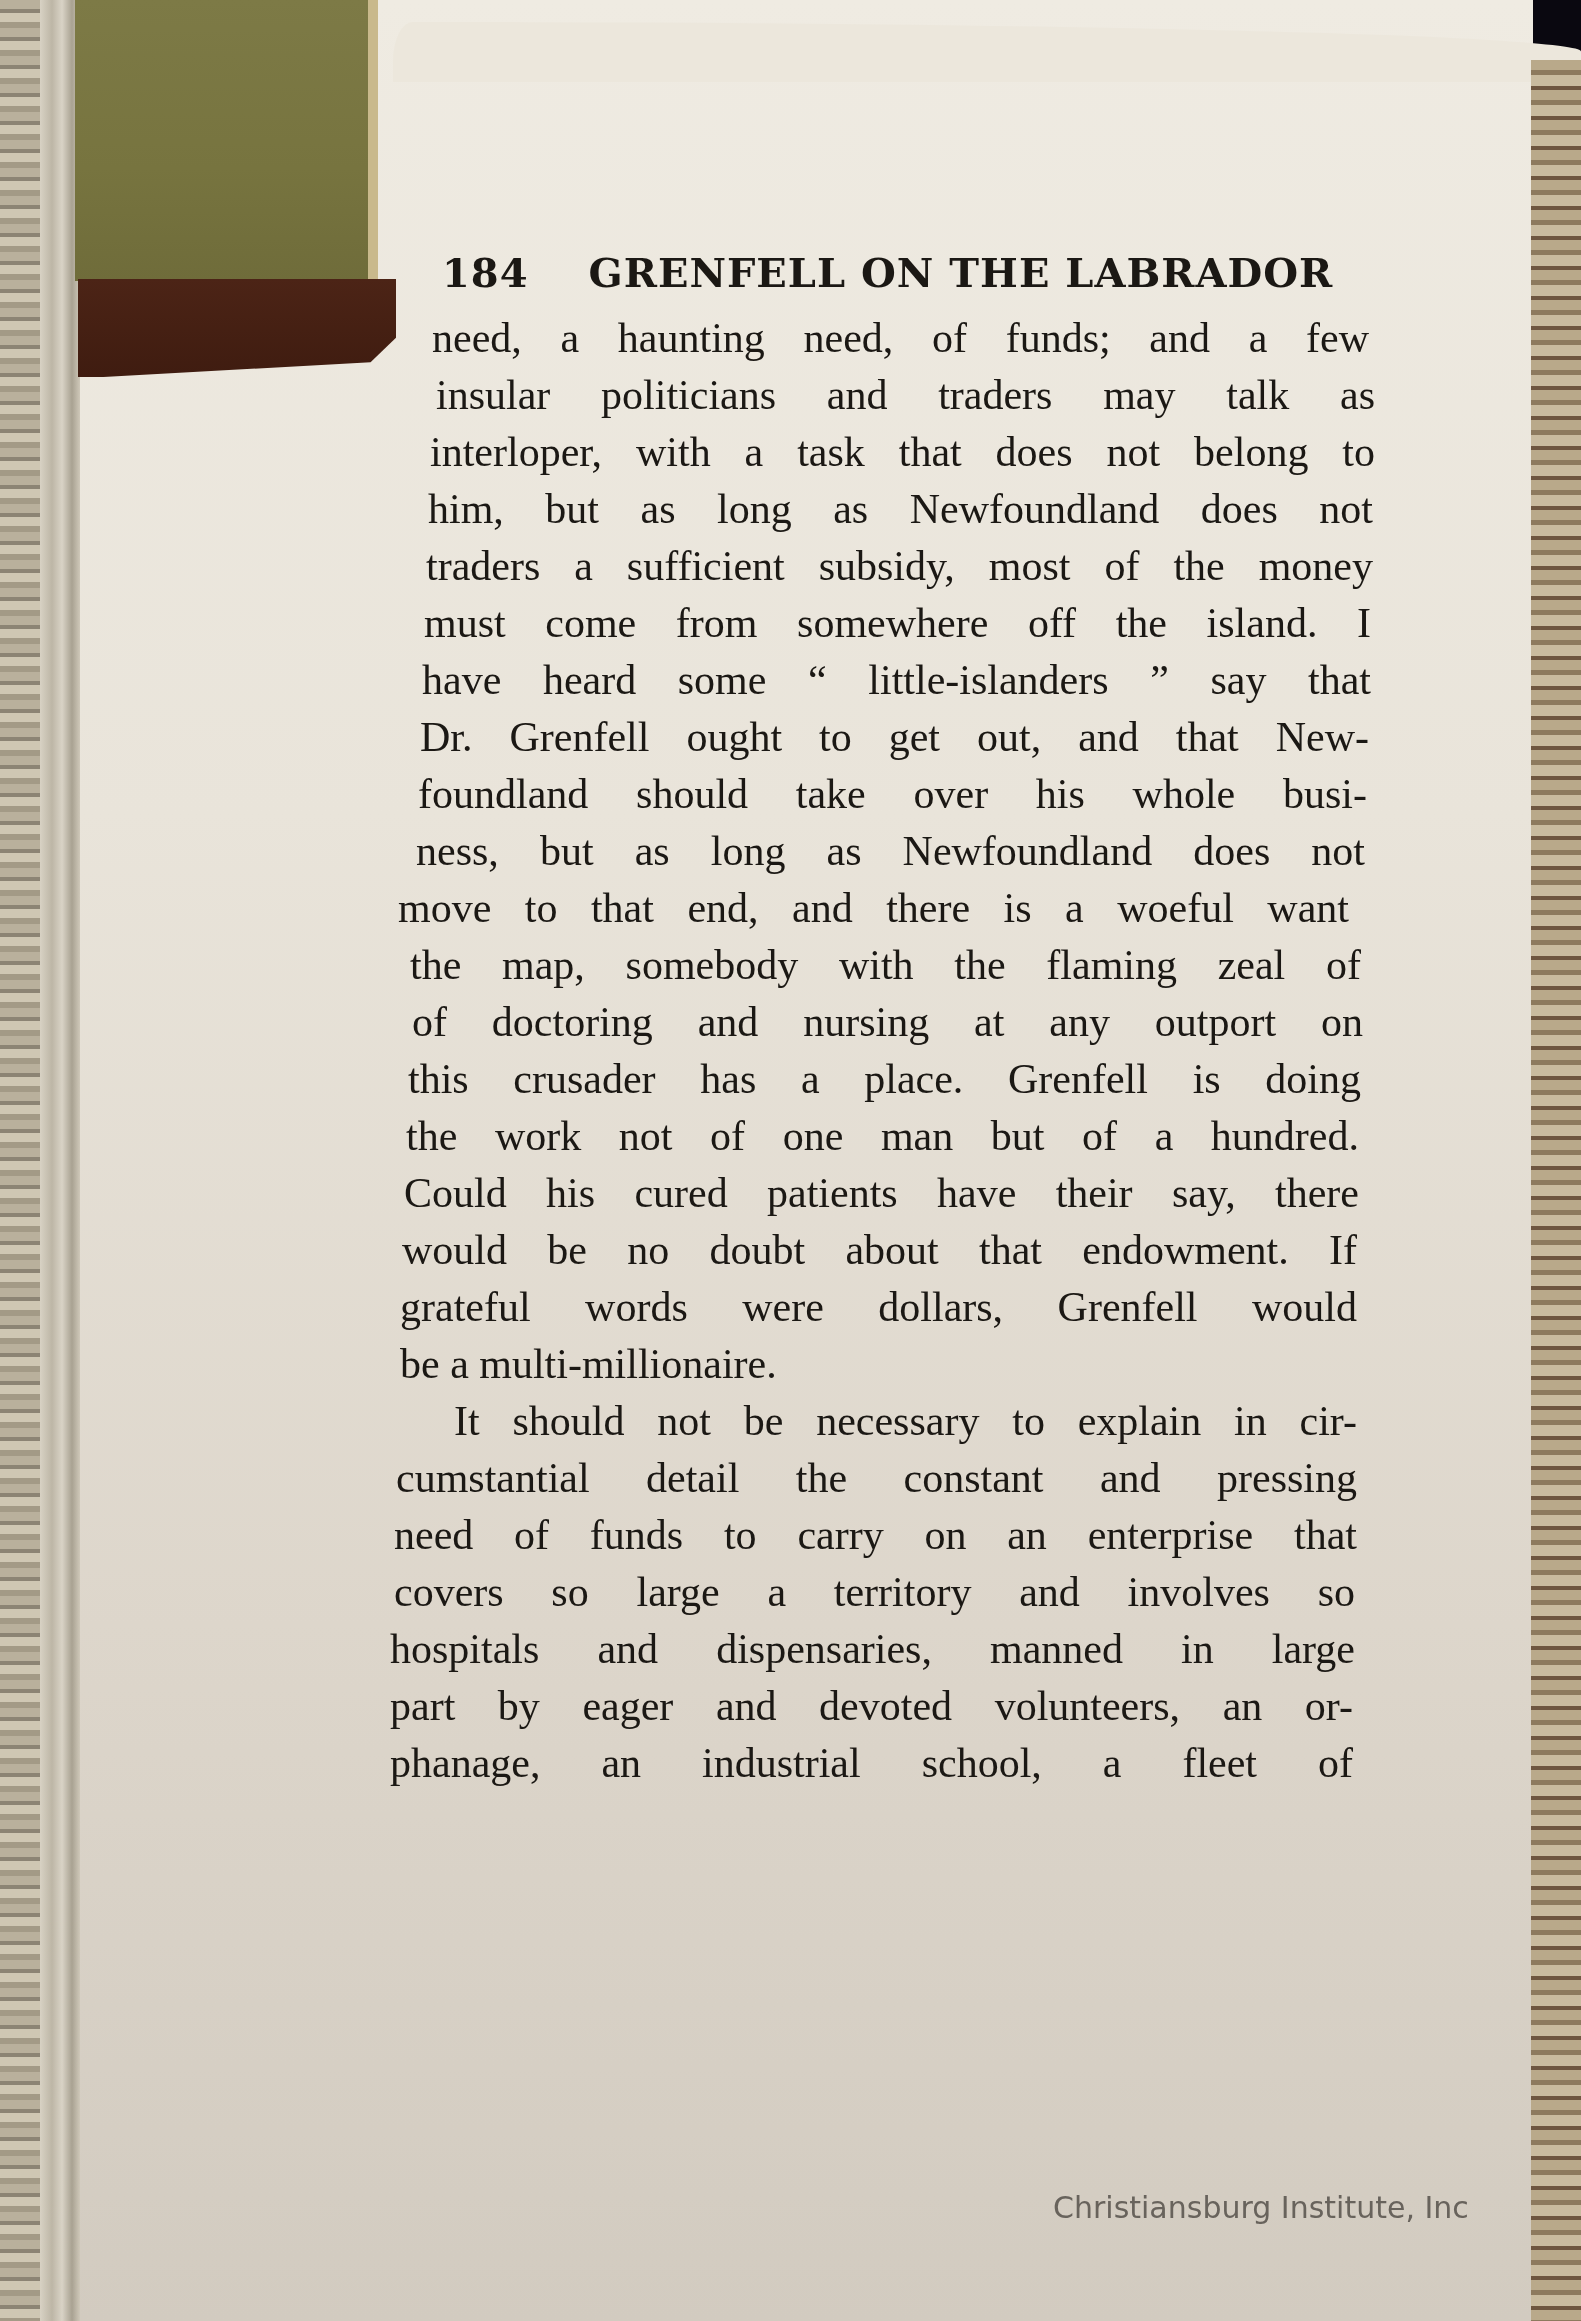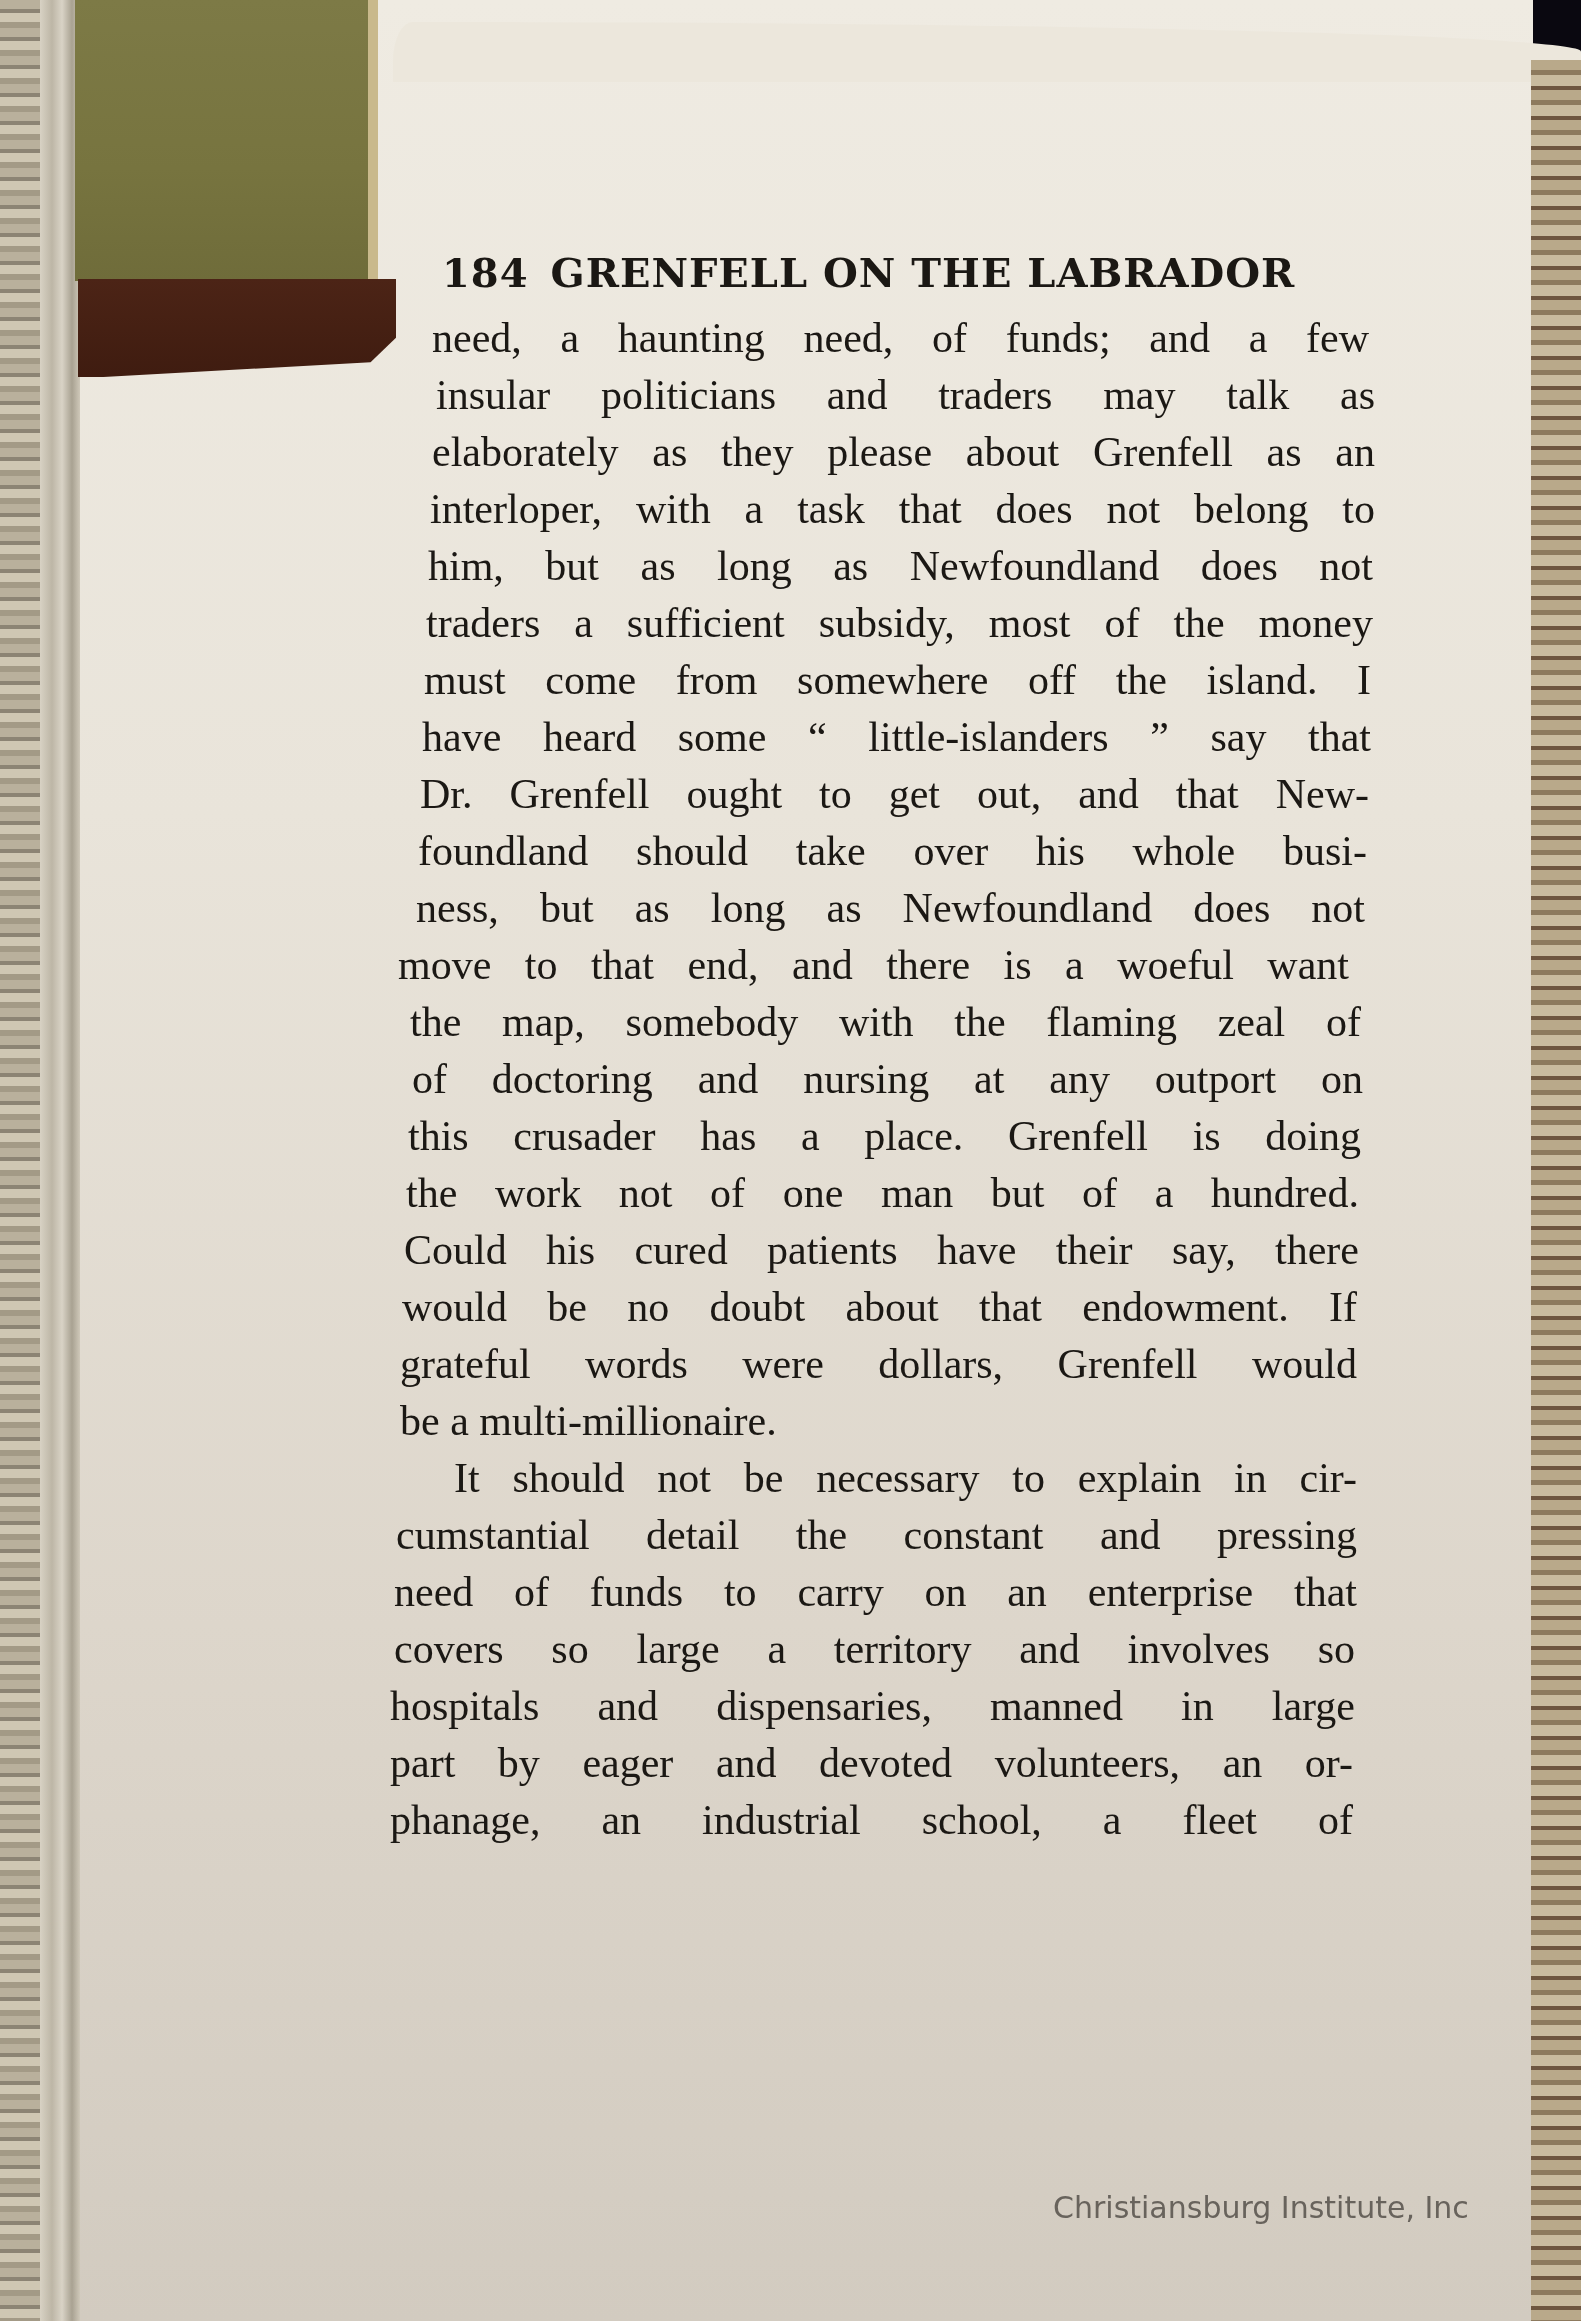--- a/index.html
+++ b/index.html
@@ -43,21 +43,21 @@
   .ribbon-brown {
     position: absolute; left: 78px; top: 279px; width: 318px; height: 98px;
     background: linear-gradient(180deg, #4c2416 0%, #3f1c10 100%);
     clip-path: polygon(0 0, 100% 0, 100% 60%, 92% 85%, 8% 100%, 0 100%);
   }
   .text-block {
     position: absolute; left: 390px; top: 249px; width: 985px;
     color: #1b1814;
   }
   .running-head {
-    display: flex; gap: 22px;
+    display: flex; gap: 60px;
     font-weight: bold; font-size: 40px; letter-spacing: 1px;
     margin-left: 52px; margin-bottom: 14px;
     font-family: "DejaVu Serif", "Liberation Serif", serif;
   }
   .line {
     font-size: 42px; line-height: 57px; white-space: nowrap;
     text-align: justify; text-align-last: justify;
   }
   .line.last { text-align-last: left; }
   .line.indent { padding-left: 56px; }
@@ -80,21 +80,20 @@
 <div class="ribbon-brown"></div>
 
 <div class="text-block">
   <div class="running-head">
     <span>184</span>
     <span>GRENFELL ON THE LABRADOR</span>
   </div>
 
   <div class="line" style="margin-left:42px;width:937px">need, a haunting need, of funds; and a few</div>
   <div class="line" style="margin-left:46px;width:939px">insular politicians and traders may talk as</div>
-  <div class="line" style="margin-left:42px;width:943px">elaborately as they please about Grenfell as an</div>
   <div class="line" style="margin-left:40px;width:945px">interloper, with a task that does not belong to</div>
   <div class="line" style="margin-left:38px;width:945px">him, but as long as Newfoundland does not</div>
   <div class="line" style="margin-left:36px;width:947px">traders a sufficient subsidy, most of the money</div>
   <div class="line" style="margin-left:34px;width:947px">must come from somewhere off the island.  I</div>
   <div class="line" style="margin-left:32px;width:949px">have heard some “ little-islanders ” say that</div>
   <div class="line" style="margin-left:30px;width:949px">Dr. Grenfell ought to get out, and that New-</div>
   <div class="line" style="margin-left:28px;width:949px">foundland should take over his whole busi-</div>
   <div class="line" style="margin-left:26px;width:949px">ness, but as long as Newfoundland does not</div>
   <div class="line" style="margin-left:8px;width:951px">move to that end, and there is a woeful want</div>
   <div class="line" style="margin-left:20px;width:951px">the map, somebody with the flaming zeal of</div>

